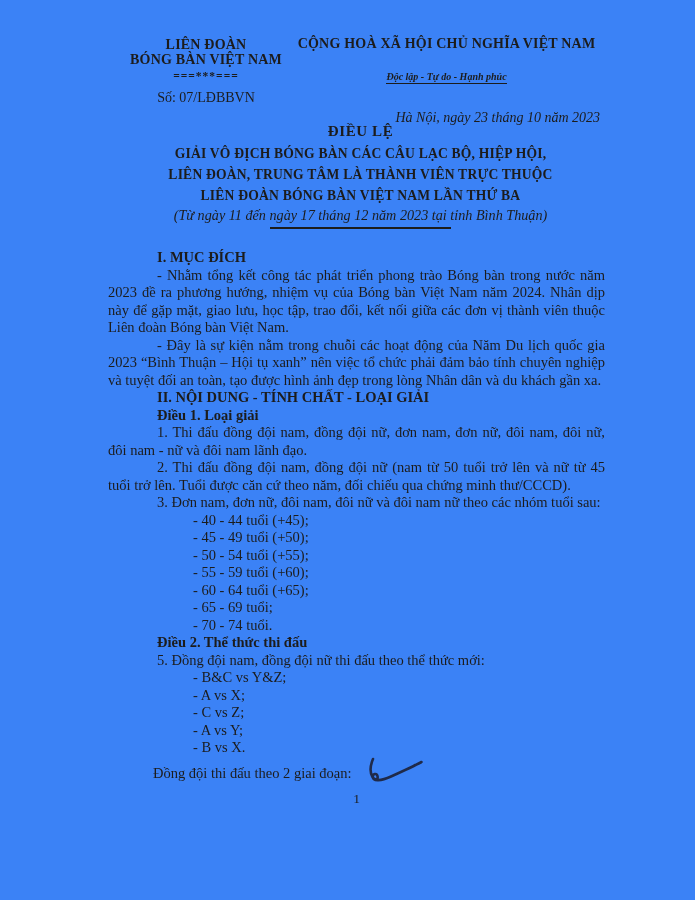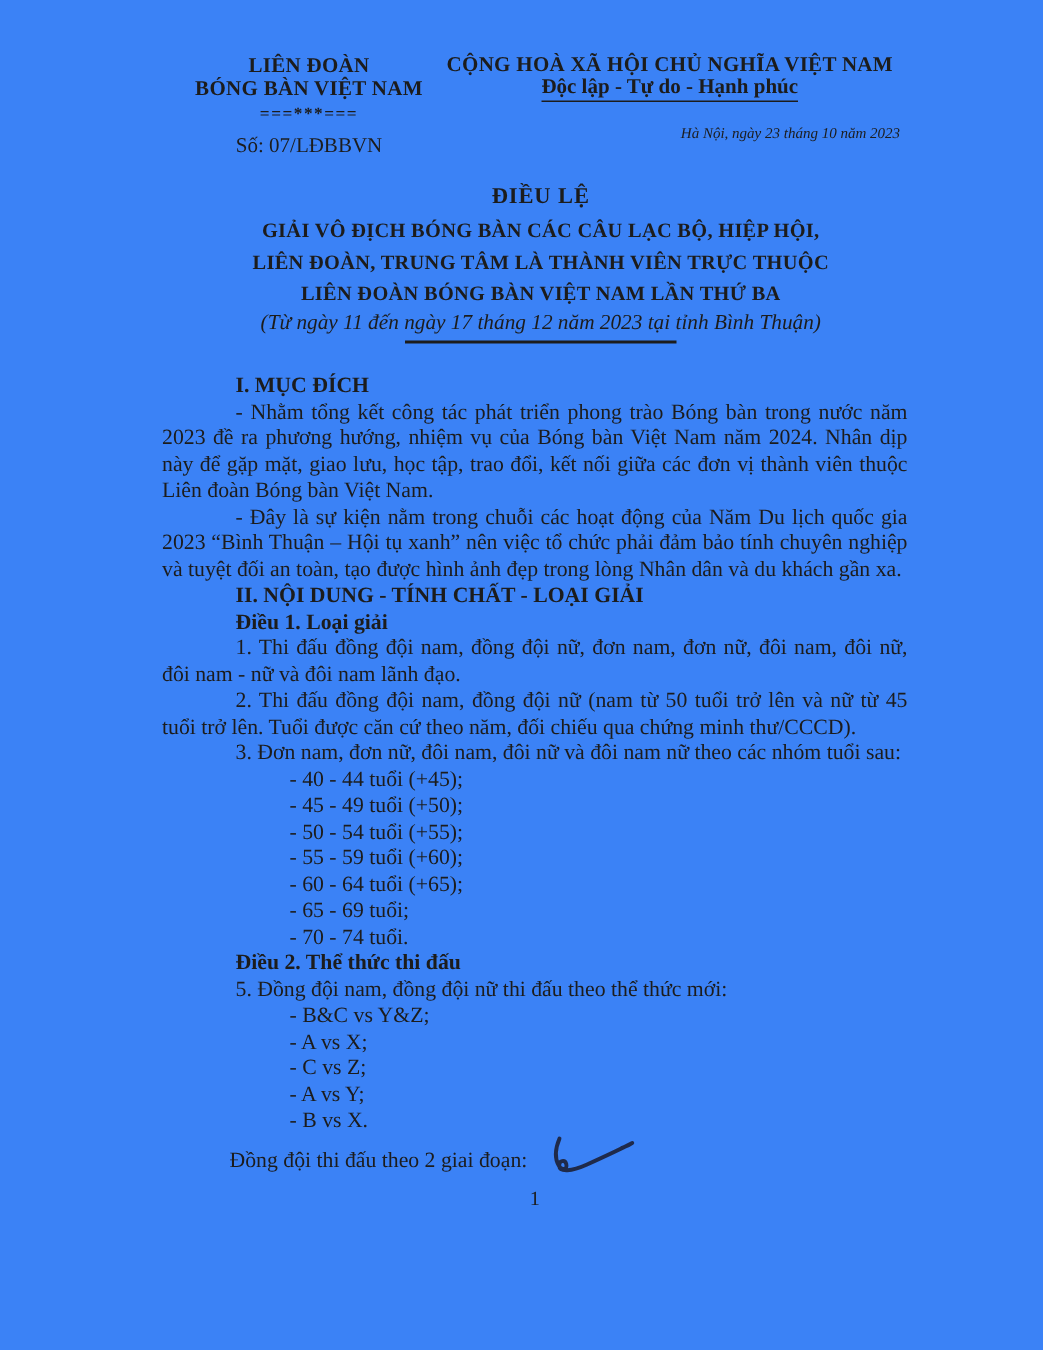--- a/index.html
+++ b/index.html
@@ -19,23 +19,23 @@
   }
   .org-line { font-weight:bold; font-size:14px; letter-spacing:.2px; }
   .org-sep  { font-weight:bold; font-size:11.5px; margin-top:2px; letter-spacing:1px; }
   .doc-number { font-size:14px; margin-top:8px; }
 
   .header-right {
     position:absolute; left:293px; top:36px; width:307px;
     text-align:center; line-height:1.1;
   }
   .motto1 { font-weight:bold; font-size:14px; letter-spacing:.2px; }
-  .motto2 { font-weight:bold; font-size:14px; margin-top:0; }
+  .motto2 { font-weight:bold; font-size:10px; margin-top:20px;font-style:italic; }
   .motto2 span { border-bottom:1.6px solid #1c1c1c; padding-bottom:1px; }
-  .date-line { font-style:italic; font-size:10px; margin-top:17px; text-align:right; }
+  .date-line { font-style:italic; font-size:14px; margin-top:28px; text-align:right; }
 
   
   .title-block {
     position:absolute; left:112px; top:123px; width:497px;
     text-align:center;
   }
   .t1 { font-weight:bold; font-size:15px; letter-spacing:.6px; margin-bottom:3px; }
   .t-line { font-weight:bold; font-size:13.6px; line-height:21px; letter-spacing:.2px; }
   .t-sub { font-style:italic; font-size:14.2px; margin-top:1px; }
   .t-underline {

